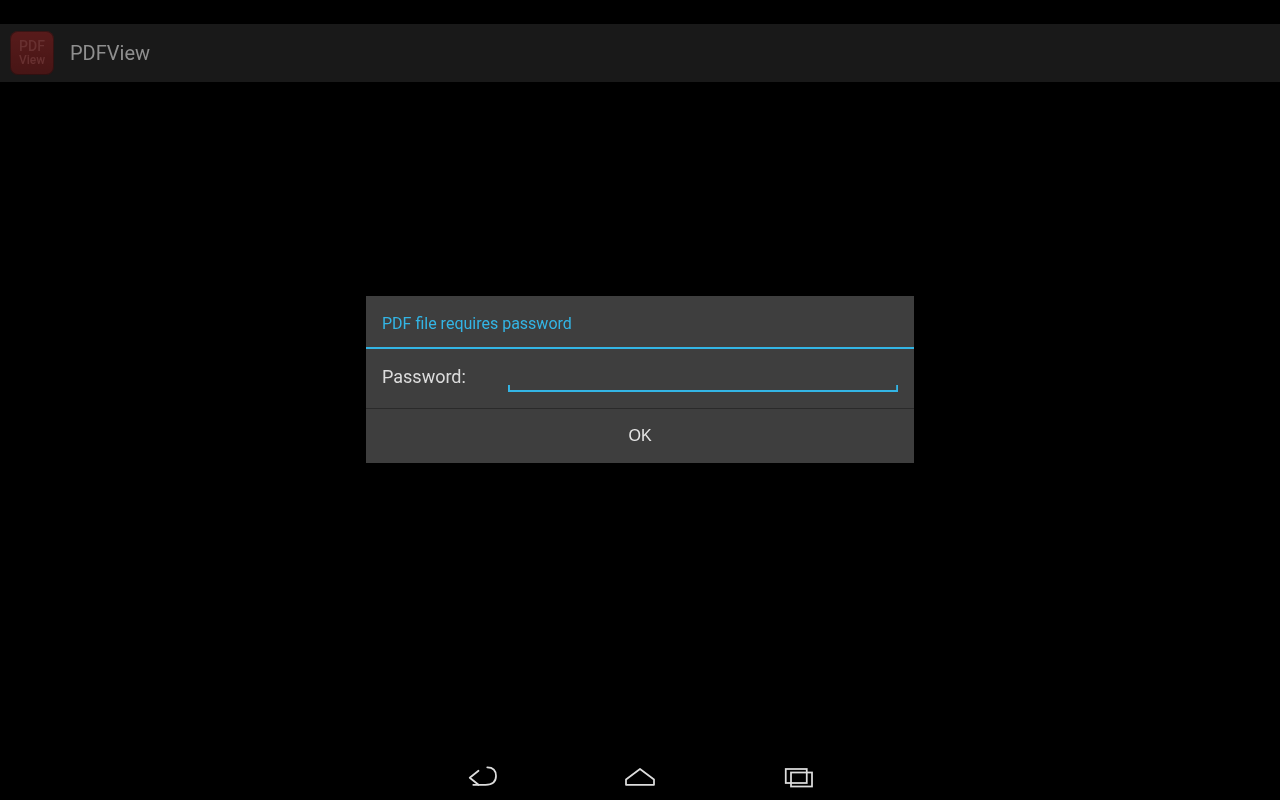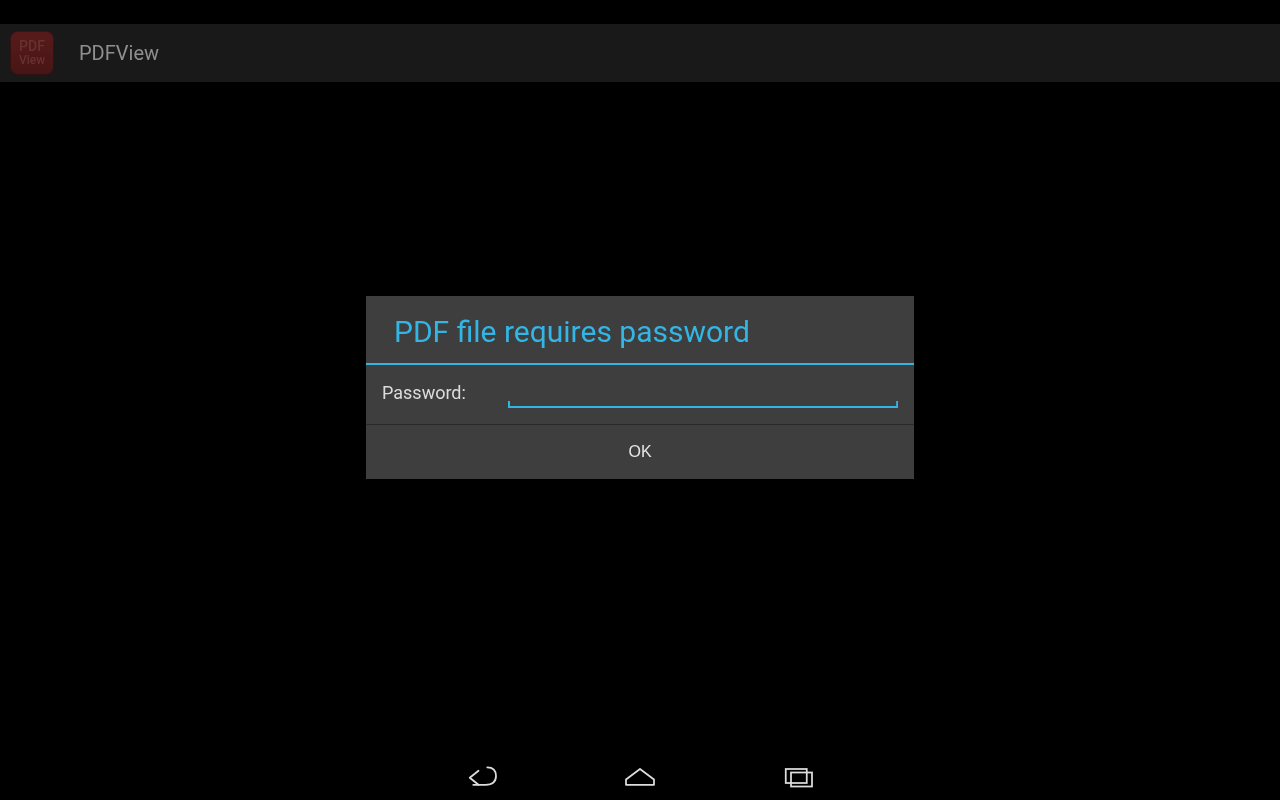--- a/index.html
+++ b/index.html
@@ -34,39 +34,39 @@
       justify-content: center;
       color: #a94444;
       font-weight: 500;
       line-height: 1.05;
       box-shadow: inset 0 0 0 1px rgba(0,0,0,.4);
       opacity: .55;
     }
     .app-icon .t1 { font-size: 14px; }
     .app-icon .t2 { font-size: 12px; }
     .app-title {
-      margin-left: 25px;
+      margin-left: 16px;
       font-size: 20px;
       color: #8f8f8f;
       font-weight: 400;
     }
 
     
     .dialog {
       position: absolute;
       left: 366px;
       top: 296px;
       width: 548px;
       background: #3e3e3e;
       box-shadow: 0 6px 30px rgba(0,0,0,.6);
       color: #dcdcdc;
     }
     .dialog-header {
-      padding: 18px 16px 14px 28px;
-      font-size: 30px;
+      padding: 18px 16px 14px 16px;
+      font-size: 16px;
       color: #33b5e5;
       font-weight: 400;
     }
     .dialog-divider {
       height: 2px;
       background: #33b5e5;
     }
     .dialog-body {
       padding: 14px 16px 18px 16px;
       display: flex;

